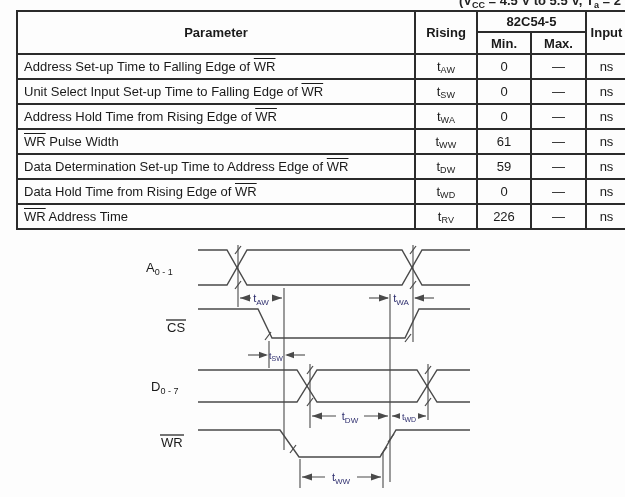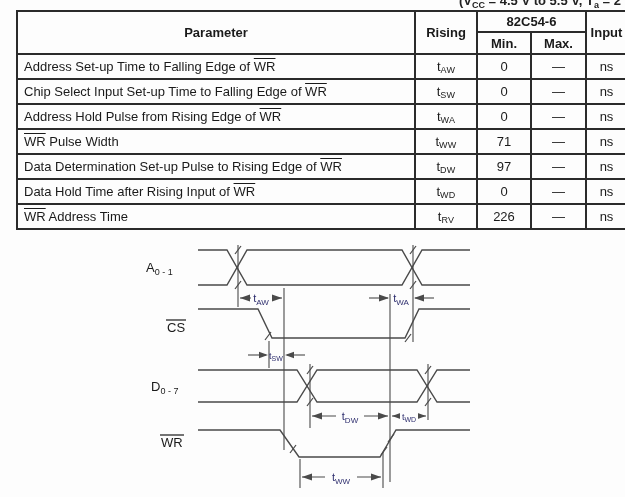--- a/index.html
+++ b/index.html
@@ -56,66 +56,66 @@
         <col style="width:398px">
         <col style="width:62px">
         <col style="width:54px">
         <col style="width:55px">
         <col style="width:41px">
       </colgroup>
   <thead>
     <tr class="h1">
       <th rowspan="2">Parameter</th>
       <th rowspan="2">Rising</th>
-      <th colspan="2">82C54-6</th>
+      <th colspan="2">82C54-5</th>
       <th rowspan="2">Input</th>
     </tr>
     <tr class="h2">
       <th>Min.</th>
       <th>Max.</th>
     </tr>
   </thead>
   <tbody>
     <tr>
       <td class="param"><span>Address Set-up Time to Falling Edge of </span><span class="ov">WR</span><span></span></td>
       <td class="c"><span>t</span><span class="sym-sub">AW</span></td>
       <td class="c">0</td>
       <td class="c">—</td>
       <td class="c">ns</td>
     </tr>
     <tr>
-      <td class="param"><span>Chip Select Input Set-up Time to Falling Edge of </span><span class="ov">WR</span><span></span></td>
+      <td class="param"><span>Unit Select Input Set-up Time to Falling Edge of </span><span class="ov">WR</span><span></span></td>
       <td class="c"><span>t</span><span class="sym-sub">SW</span></td>
       <td class="c">0</td>
       <td class="c">—</td>
       <td class="c">ns</td>
     </tr>
     <tr>
-      <td class="param"><span>Address Hold Pulse from Rising Edge of </span><span class="ov">WR</span><span></span></td>
+      <td class="param"><span>Address Hold Time from Rising Edge of </span><span class="ov">WR</span><span></span></td>
       <td class="c"><span>t</span><span class="sym-sub">WA</span></td>
       <td class="c">0</td>
       <td class="c">—</td>
       <td class="c">ns</td>
     </tr>
     <tr>
       <td class="param"><span></span><span class="ov">WR</span><span> Pulse Width</span></td>
       <td class="c"><span>t</span><span class="sym-sub">WW</span></td>
-      <td class="c">71</td>
-      <td class="c">—</td>
-      <td class="c">ns</td>
-    </tr>
-    <tr>
-      <td class="param"><span>Data Determination Set-up Pulse to Rising Edge of </span><span class="ov">WR</span><span></span></td>
+      <td class="c">61</td>
+      <td class="c">—</td>
+      <td class="c">ns</td>
+    </tr>
+    <tr>
+      <td class="param"><span>Data Determination Set-up Time to Address Edge of </span><span class="ov">WR</span><span></span></td>
       <td class="c"><span>t</span><span class="sym-sub">DW</span></td>
-      <td class="c">97</td>
-      <td class="c">—</td>
-      <td class="c">ns</td>
-    </tr>
-    <tr>
-      <td class="param"><span>Data Hold Time after Rising Input of </span><span class="ov">WR</span><span></span></td>
+      <td class="c">59</td>
+      <td class="c">—</td>
+      <td class="c">ns</td>
+    </tr>
+    <tr>
+      <td class="param"><span>Data Hold Time from Rising Edge of </span><span class="ov">WR</span><span></span></td>
       <td class="c"><span>t</span><span class="sym-sub">WD</span></td>
       <td class="c">0</td>
       <td class="c">—</td>
       <td class="c">ns</td>
     </tr>
     <tr>
       <td class="param"><span></span><span class="ov">WR</span><span> Address Time</span></td>
       <td class="c"><span>t</span><span class="sym-sub">RV</span></td>
       <td class="c">226</td>
       <td class="c">—</td>

